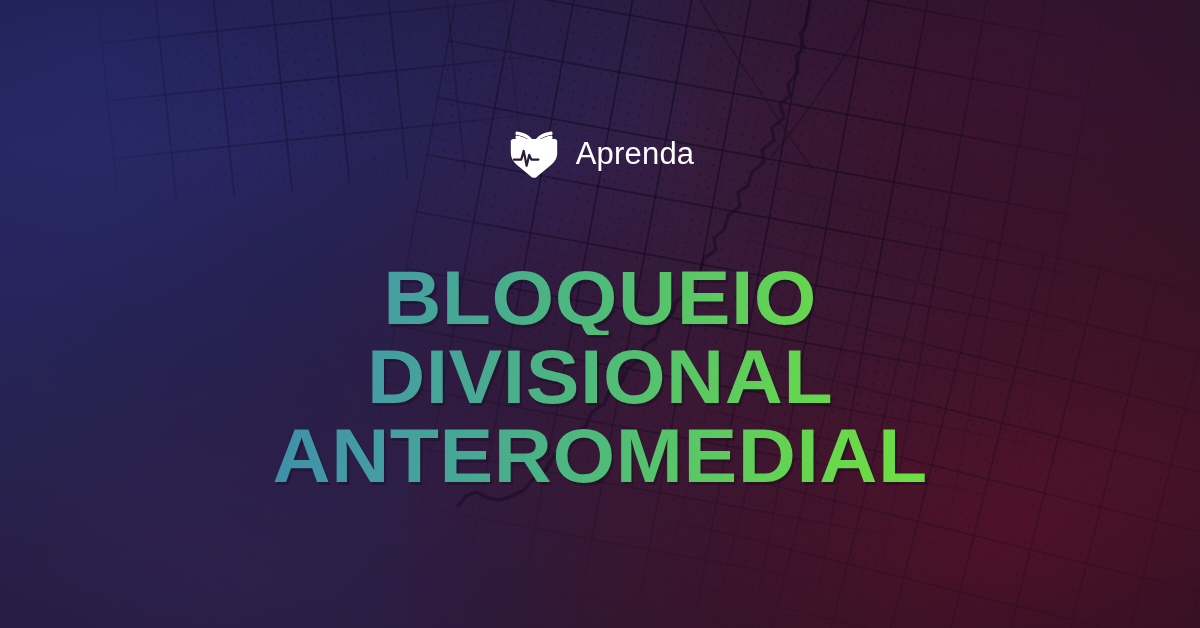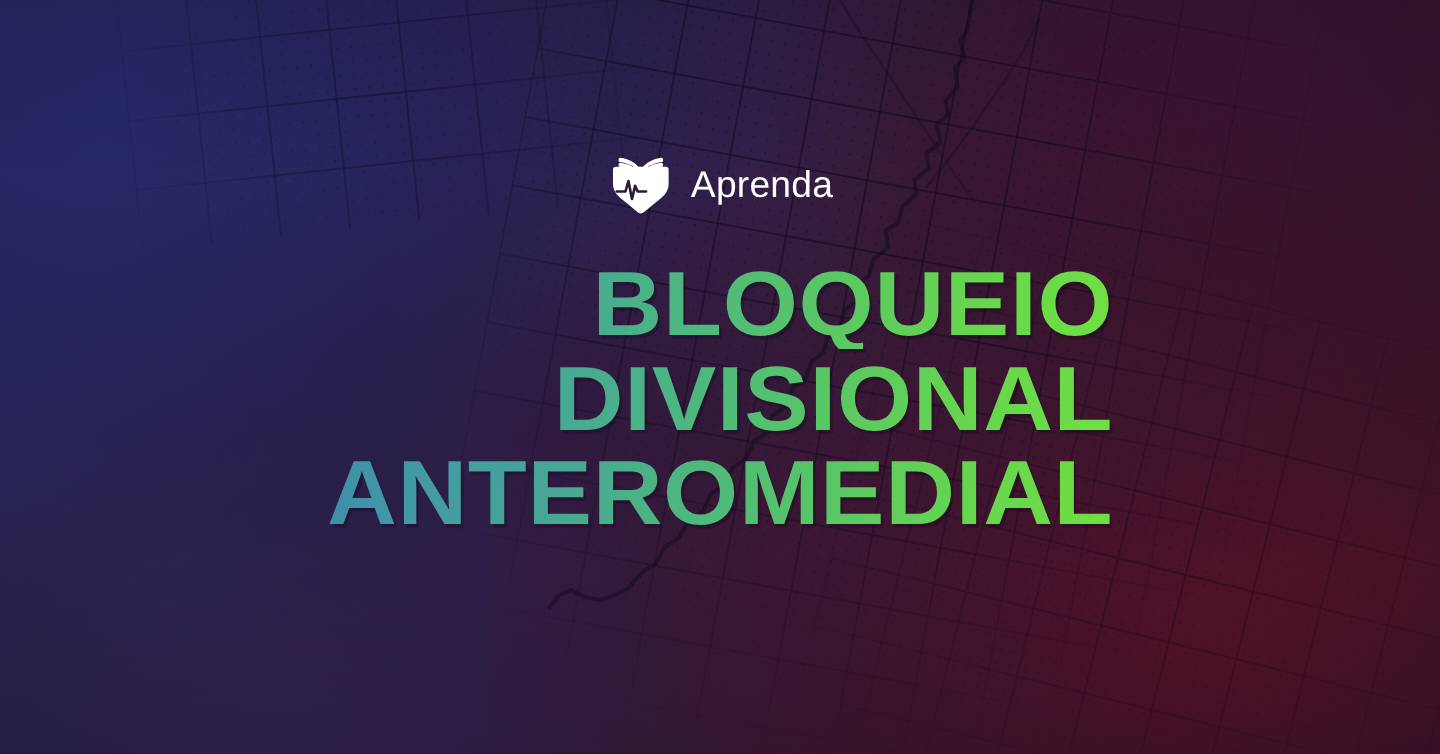--- a/index.html
+++ b/index.html
@@ -226,20 +226,21 @@
   .content {
     position: absolute;
     inset: 0;
     z-index: 6;
     display: flex;
     flex-direction: column;
     align-items: center;
     justify-content: flex-start;
     padding-top: 126px;
     box-sizing: border-box;
+    gap: 44px;
   }
 
   .brand {
     display: flex;
     align-items: center;
     gap: 14px;
     margin-bottom: 34px;
   }
   .brand-mark {
     width: 56px;
@@ -256,21 +257,21 @@
     font-weight: 500;
     letter-spacing: 0.2px;
   }
   .brand-line-1, .brand-line-2 {
     display: block;
     white-space: nowrap;
   }
 
   .headline {
     margin: 0;
-    text-align: right;
+    text-align: center;
     font-family: "Liberation Sans", sans-serif;
     font-weight: 700;
     font-size: 76px;
     line-height: 0.99;
     letter-spacing: 0.5px;
     text-transform: uppercase;
     display: flex;
     flex-direction: column;
     gap: 4px;
   }

